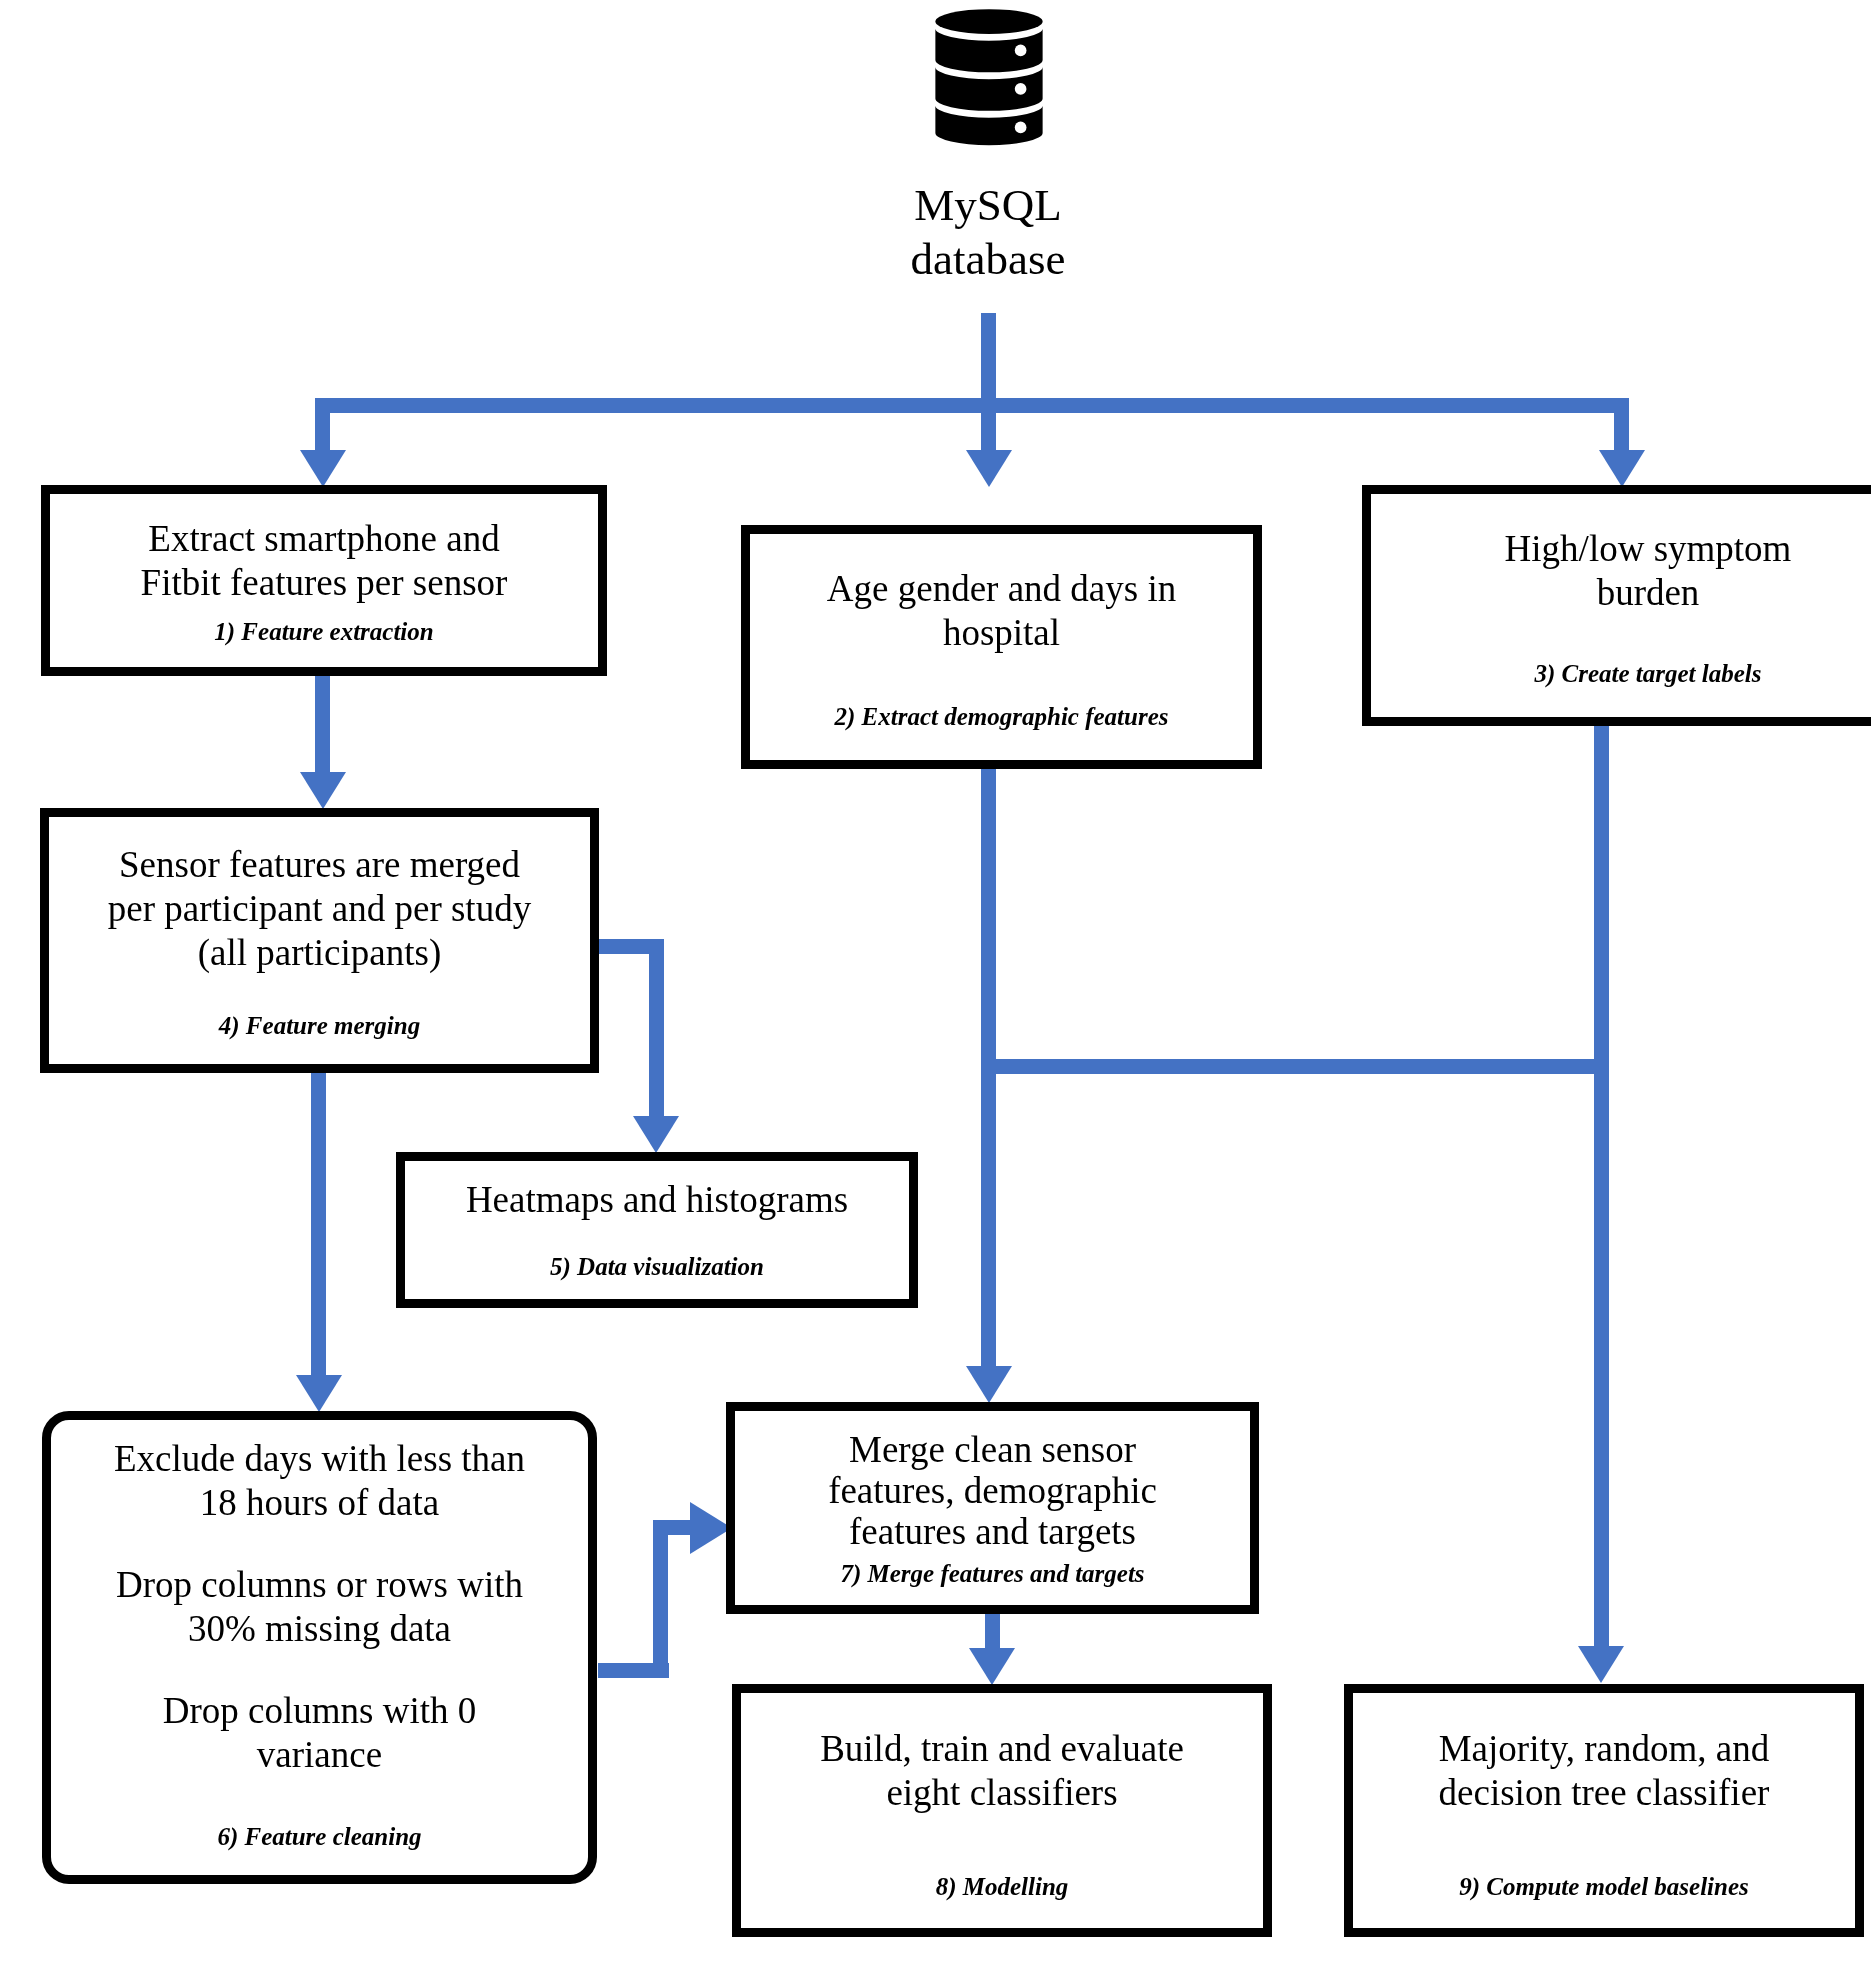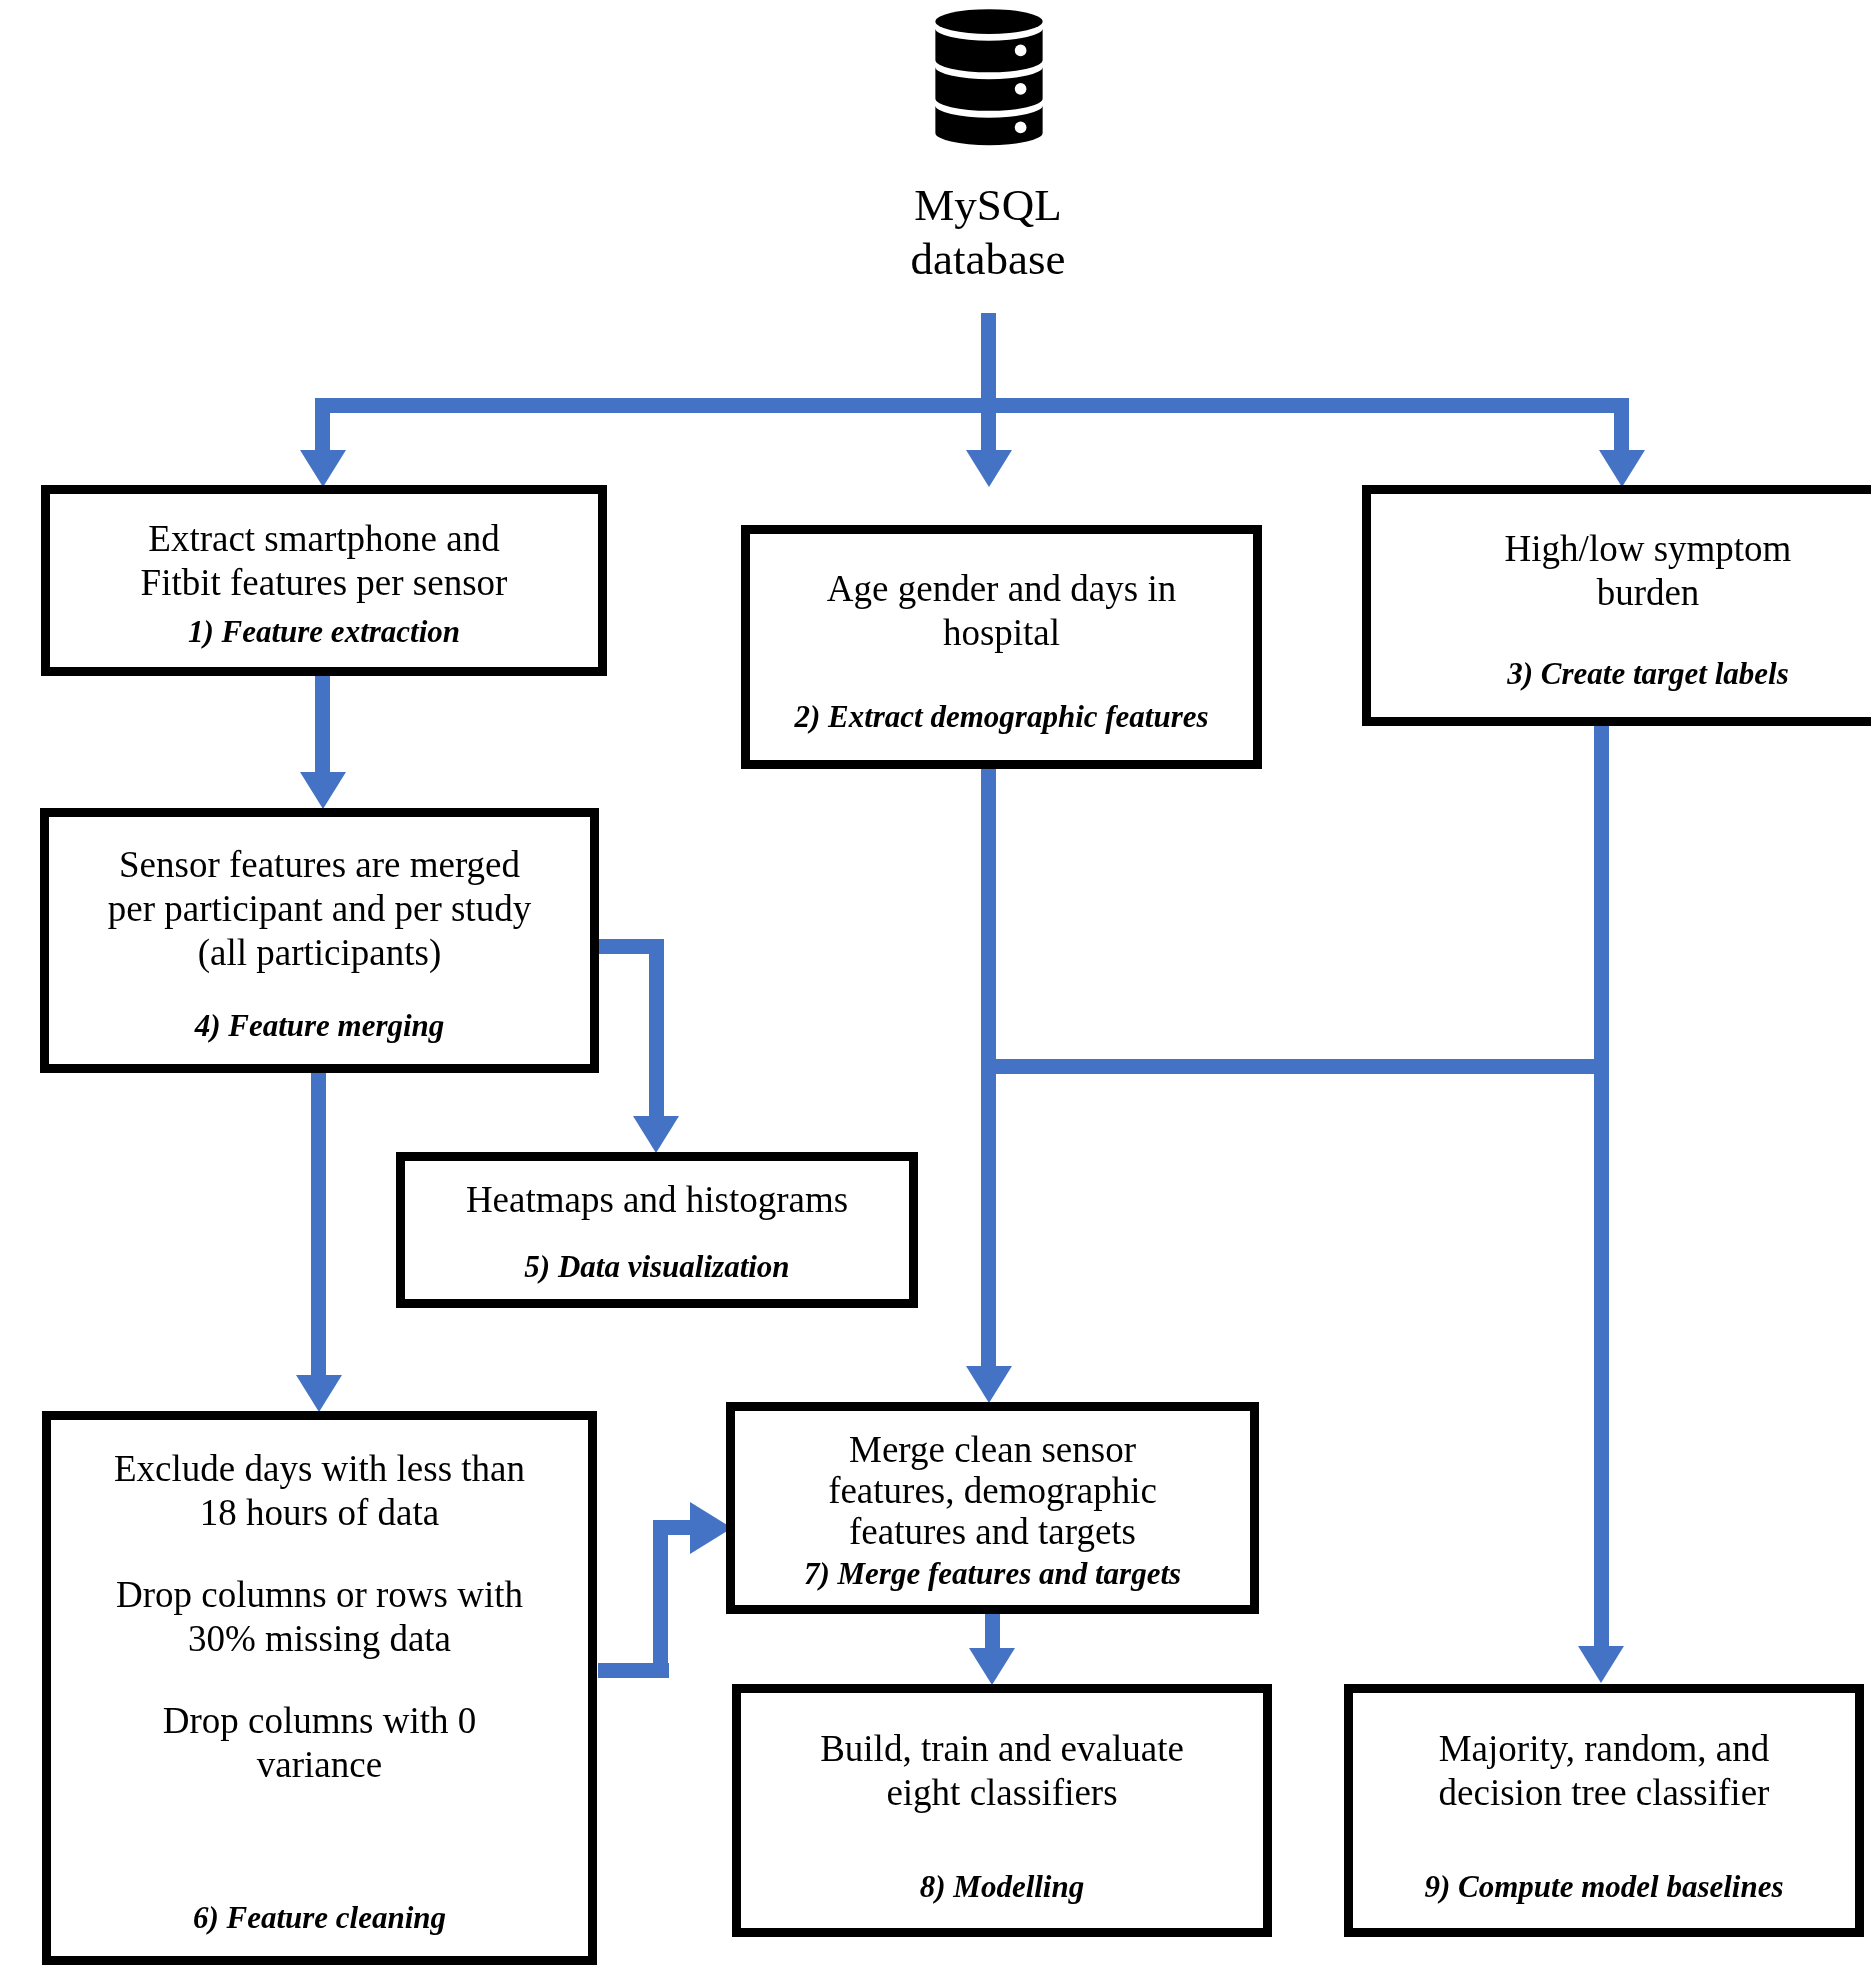--- a/index.html
+++ b/index.html
@@ -20,32 +20,32 @@
     background:#ffffff;
     display:flex;
     flex-direction:column;
     align-items:center;
     text-align:center;
   }
   .title{font-size:37px;line-height:44px;}
   .para{margin-bottom:38px;}
   .para:last-of-type{margin-bottom:0;}
   .step{
-    font-size:31px;
+    font-size:25px;
     line-height:37px;
     font-weight:bold;
     font-style:italic;
     margin-top:auto;
   }
   .b1{left:41px;   top:485px;  width:566px; height:191px; padding:22.6px 12.7px 17px;}
   .b2{left:741px; top:485px;  width:521px; height:244px; padding:33px 10px 25.5px;margin-top:40px;}
   .b3{left:1362px; top:485px;  width:572px; height:241px; padding:33px 10px 25.5px;}
   .b4{left:40px;   top:808px; width:559px; height:265px; padding:25.5px 10px 20px;}
   .b5{left:396px;  top:1152px; width:522px; height:156px; padding:17px 10px 14px;}
-  .b6{left:42px;   top:1411px; width:555px; height:554px; padding:27px 10px 20px;}
+  .b6{left:42px;   top:1411px; width:555px; height:473px; padding:17px 10px 20px;border-radius:27px;}
   .b7{left:726px; top:1402px; width:533px; height:212px; padding:18.4px 10px 12.7px;}
   .b7 .title{line-height:41px;}
   .b8{left:732px; top:1684px; width:540px; height:253px; padding:34px 10px 22.6px;}
   .b9{left:1344px; top:1684px; width:520px; height:253px; padding:34px 10px 22.6px;}
   
   .db-icon{position:absolute;left:934px;top:5.7px;width:110px;height:141px;}
   .db-label{
     position:absolute;left:776px;top:178px;width:424px;
     text-align:center;font-size:45px;line-height:54px;
   }

